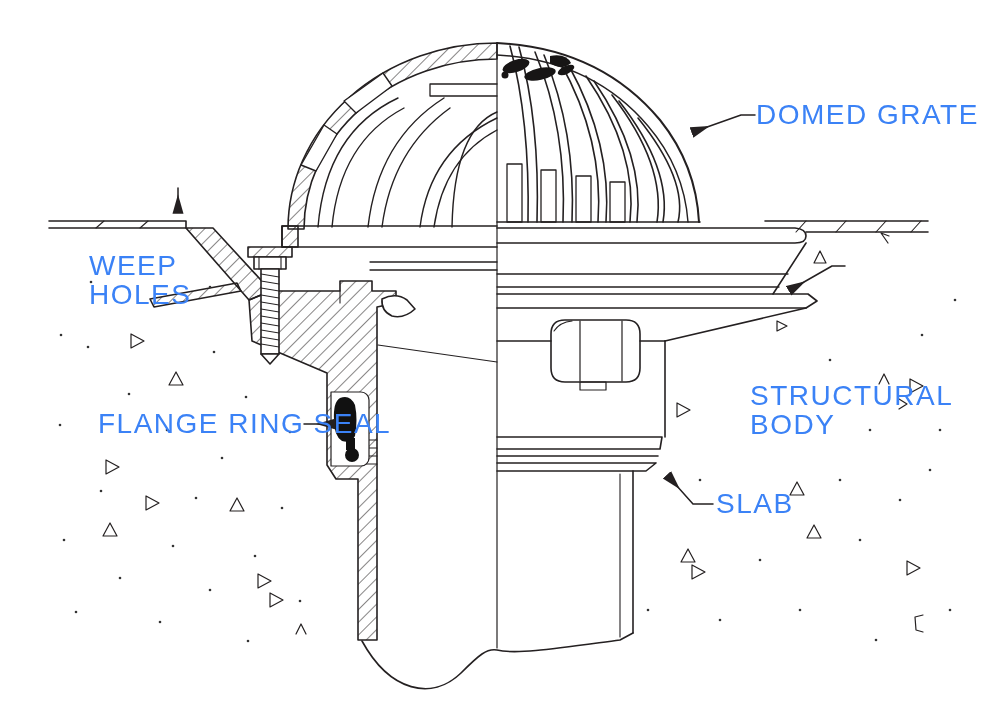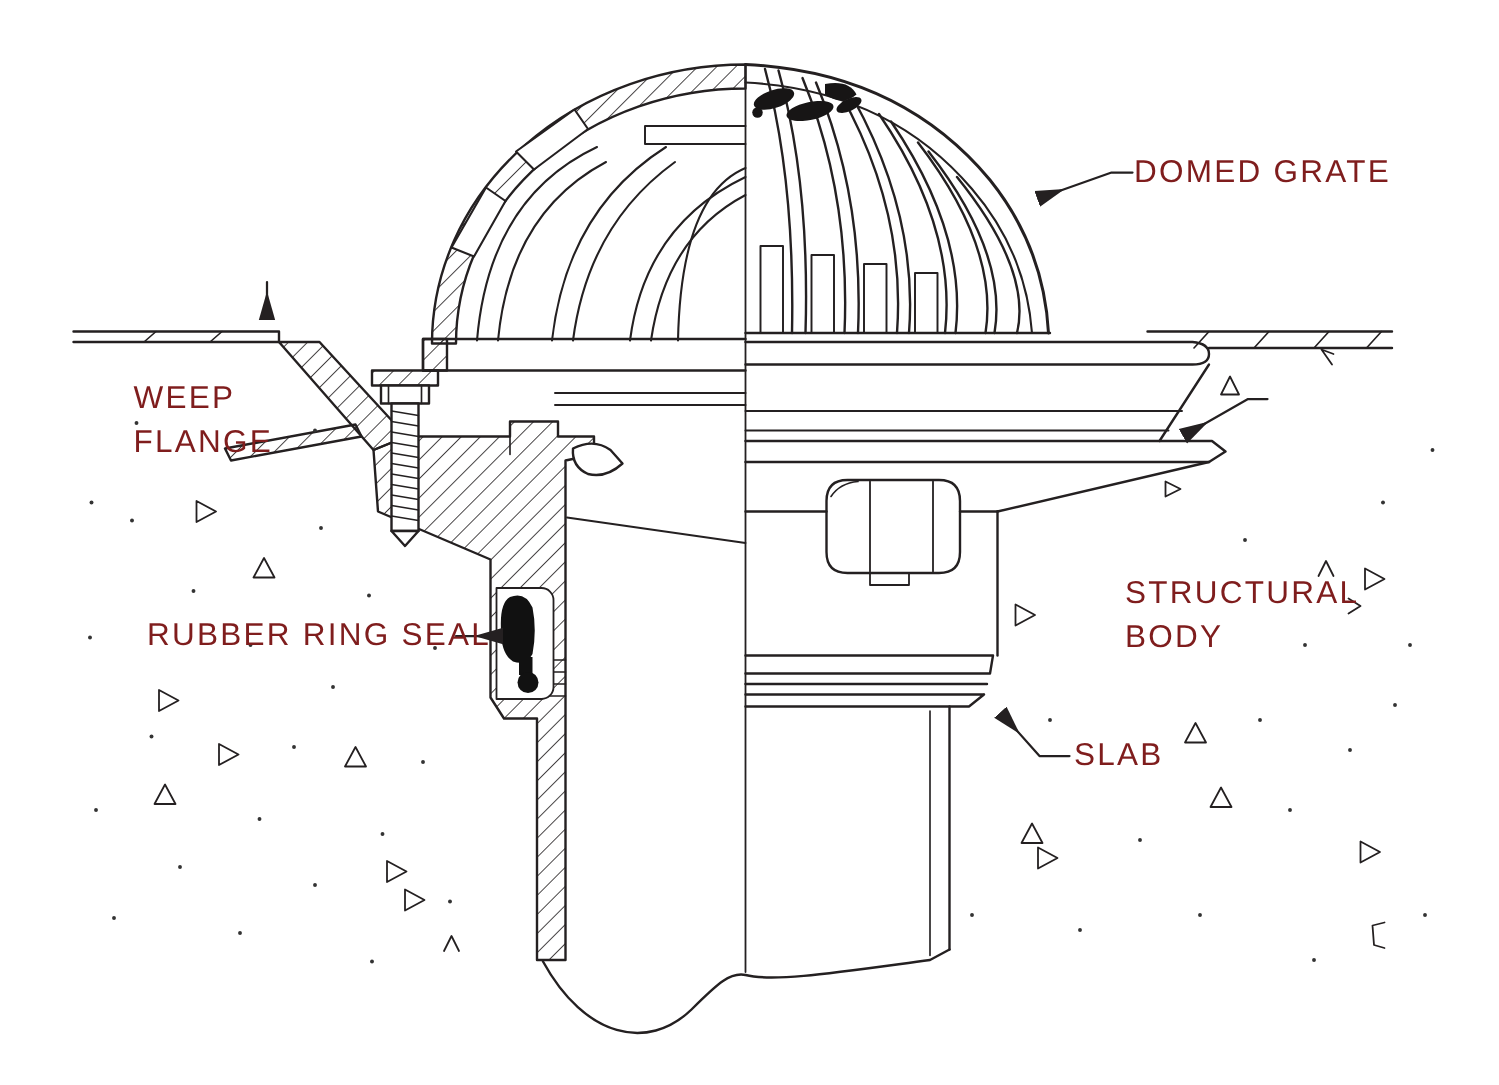--- a/index.html
+++ b/index.html
@@ -1,19 +1,19 @@
 <!DOCTYPE html>
 <html><head>
 <meta charset="utf-8">
 <style>
   html,body{margin:0;padding:0;background:#ffffff;}
   #stage{position:relative;width:999px;height:723px;background:#ffffff;overflow:hidden;
          font-family:"Liberation Sans", sans-serif;}
   #drawing{position:absolute;left:0;top:0;}
-  .lbl{position:absolute;color:#7f1d1d;font-size:21px;letter-spacing:1.5px;
+  .lbl{position:absolute;color:#3b82f6;font-size:28px;letter-spacing:1.5px;
        line-height:29px;white-space:pre-line;font-weight:400;}
 </style>
 </head>
 <body>
 
 <div id="stage">
 
 <svg id="drawing" width="999" height="723" viewBox="0 0 999 723" fill="none" stroke="#242021" stroke-width="1.6" stroke-linejoin="round" stroke-linecap="round">
   <defs>
     <pattern id="hx" patternUnits="userSpaceOnUse" width="9" height="9" patternTransform="rotate(45)">
@@ -222,20 +222,20 @@
   <g stroke-width="1.5">
     <path d="M178,188 L178,212" marker-end="url(#arr)"></path>
     <path d="M755,115 L741,115 L693,132" marker-end="url(#arr)"></path>
     <path d="M845,266 L832,266 L790,290" marker-end="url(#arr)"></path>
     <path d="M304,424 L334,424" marker-end="url(#arr)"></path>
     <path d="M713,504 L693,504 L668,476" marker-end="url(#arr)"></path>
   </g>
 </svg>
 
 <div class="lbl" style="left:89px;top:251px">WEEP
-FLANGE</div>
-<div class="lbl" style="left:98px;top:409px">RUBBER RING SEAL</div>
+HOLES</div>
+<div class="lbl" style="left:98px;top:409px">FLANGE RING SEAL</div>
 <div class="lbl" style="left:756px;top:100px">DOMED GRATE</div>
 <div class="lbl" style="left:750px;top:381px">STRUCTURAL
 BODY</div>
 <div class="lbl" style="left:716px;top:489px">SLAB</div>
 
 </div>
 
 </body></html>

